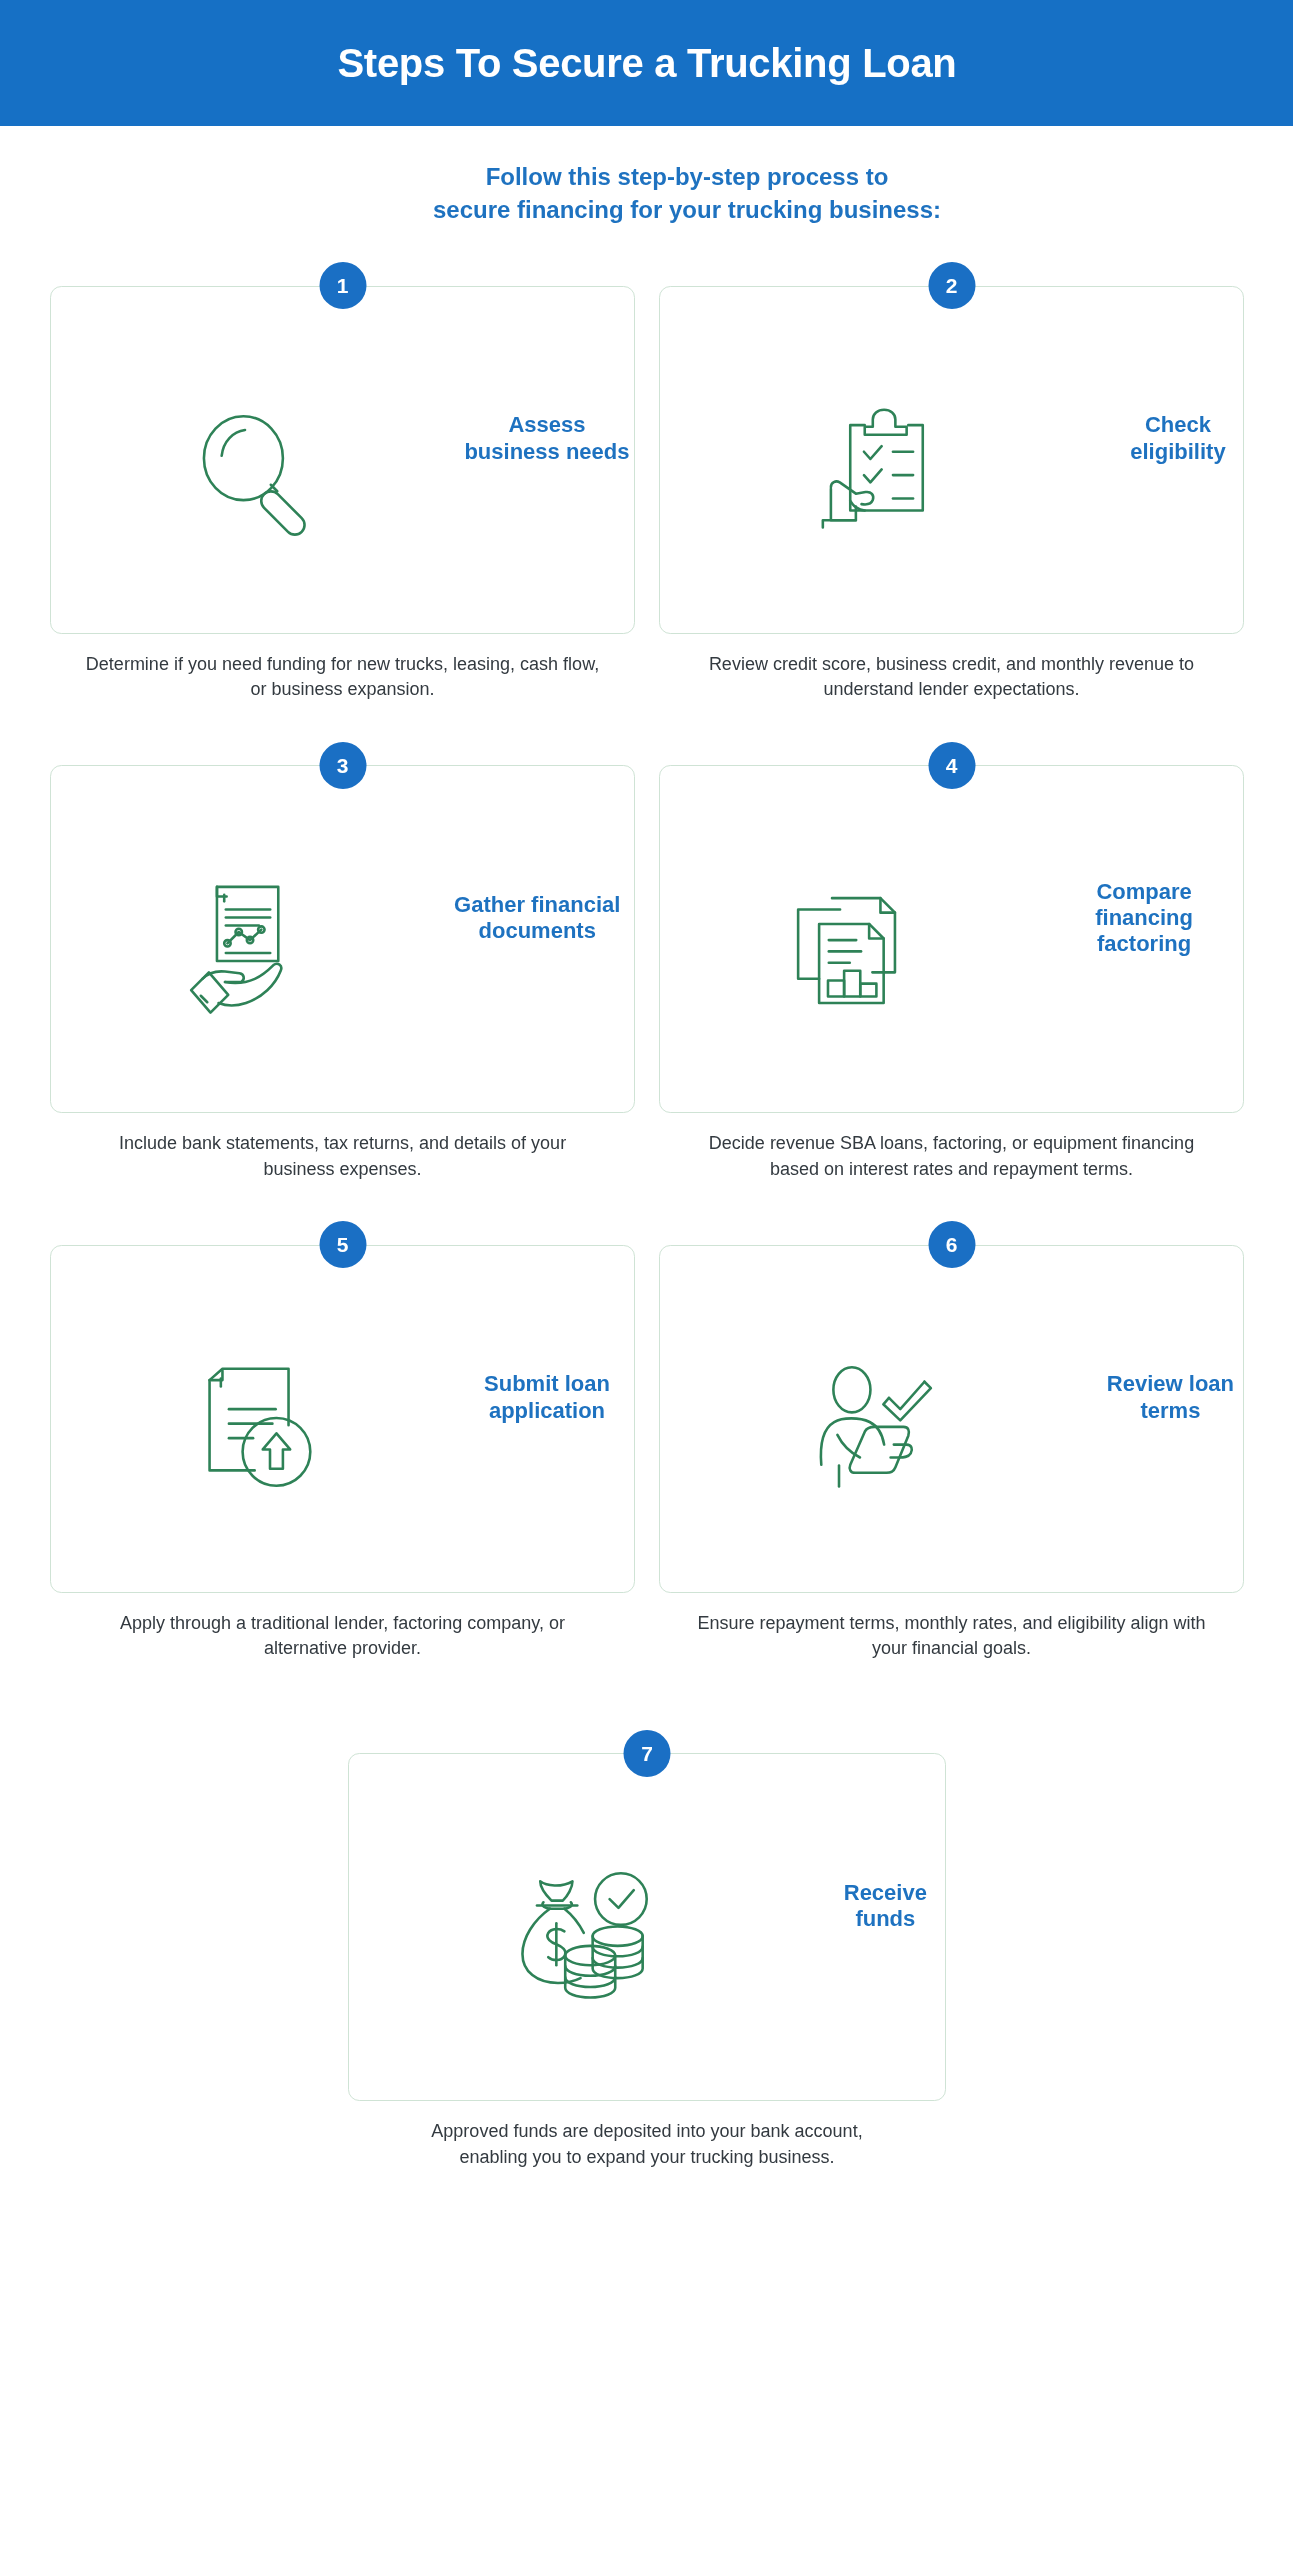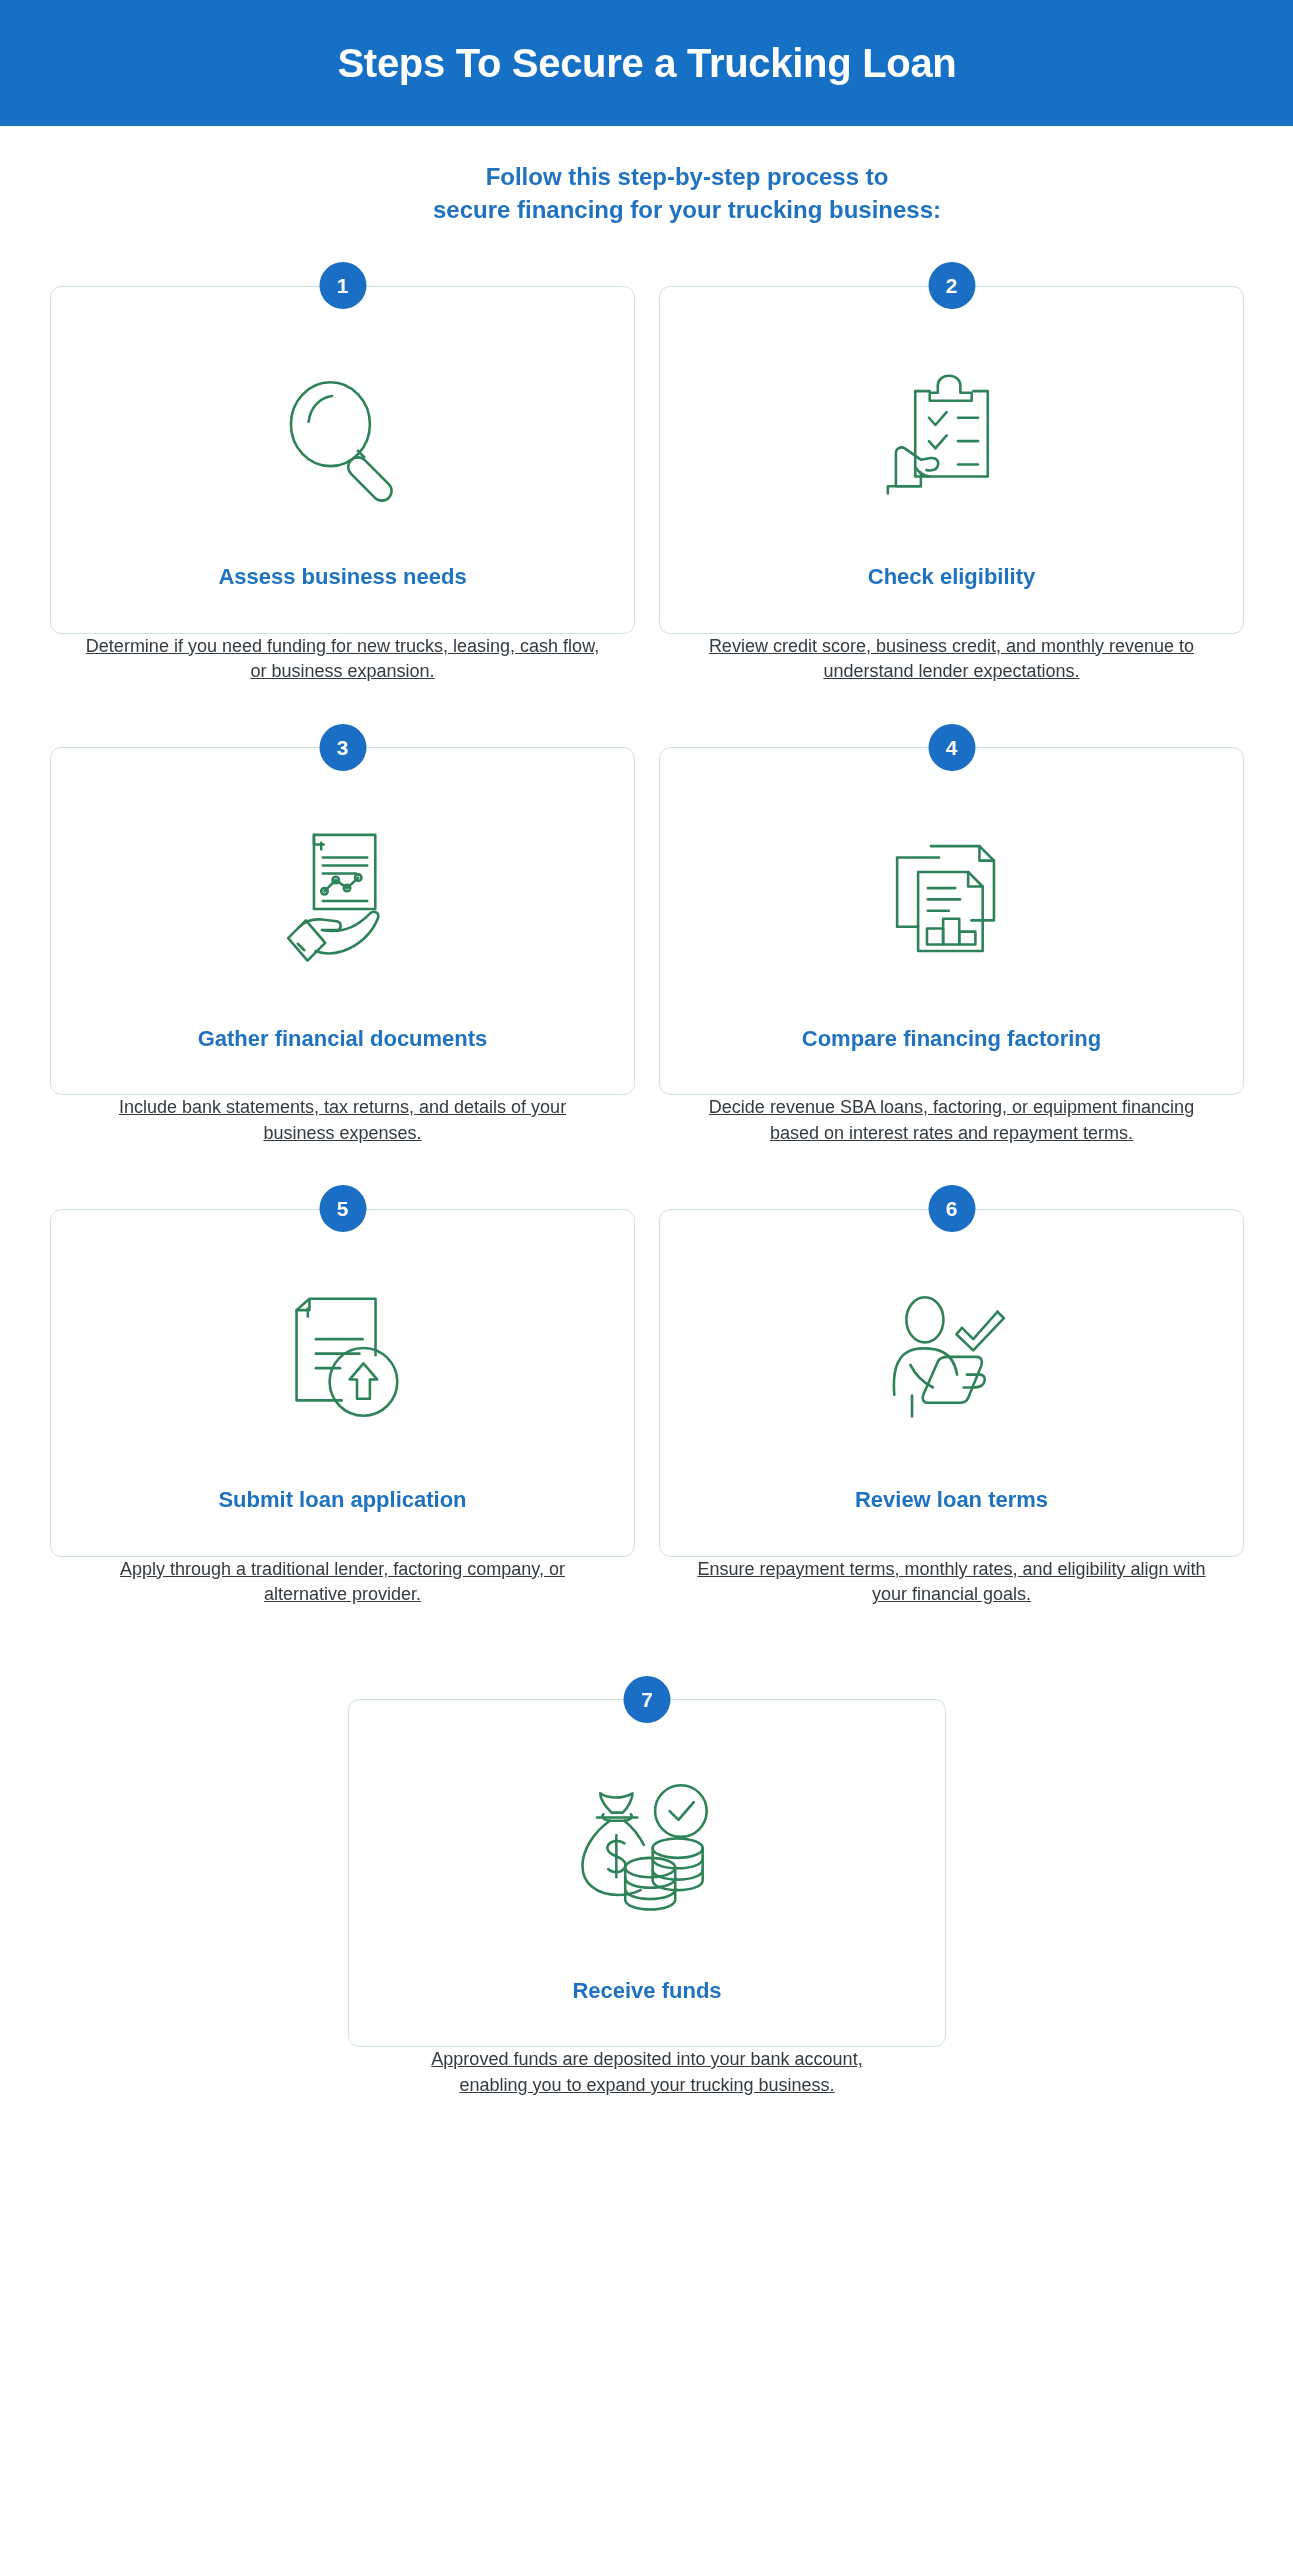--- a/index.html
+++ b/index.html
@@ -94,21 +94,21 @@
   }
 
   .card {
     margin-top: 23.4px;
     width: 100%;
     height: 348px;
     border: 1.2px solid #CFE3D5;
     border-radius: 11.3px;
     background: #ffffff;
     display: flex;
-    flex-direction: column;
+    flex-direction: row;
     align-items: center;
     justify-content: center;
   }
 
   .icon-box {
     flex: 1 1 auto;
     display: flex;
     align-items: center;
     justify-content: center;
     width: 100%;
@@ -121,26 +121,26 @@
   .card-title {
     color: #1E72C0;
     font-size: 22px;
     font-weight: bold;
     text-align: center;
     padding-bottom: 42px;
     line-height: 1.2;
   }
 
   .desc {
+    margin-top: 18px;
     width: 517px;
     color: #333A40;
     font-size: 18px;
     line-height: 1.42;
     text-align: center;
-    text-decoration: underline;
   }
   .step.narrow .desc { width: 485px; text-align: center; }
 
   .spacer-row { height: 29px; }
 </style>
 </head>
 <body>
 
 <div class="header">
   <h1 class="header-title">Steps To Secure a Trucking Loan</h1>

